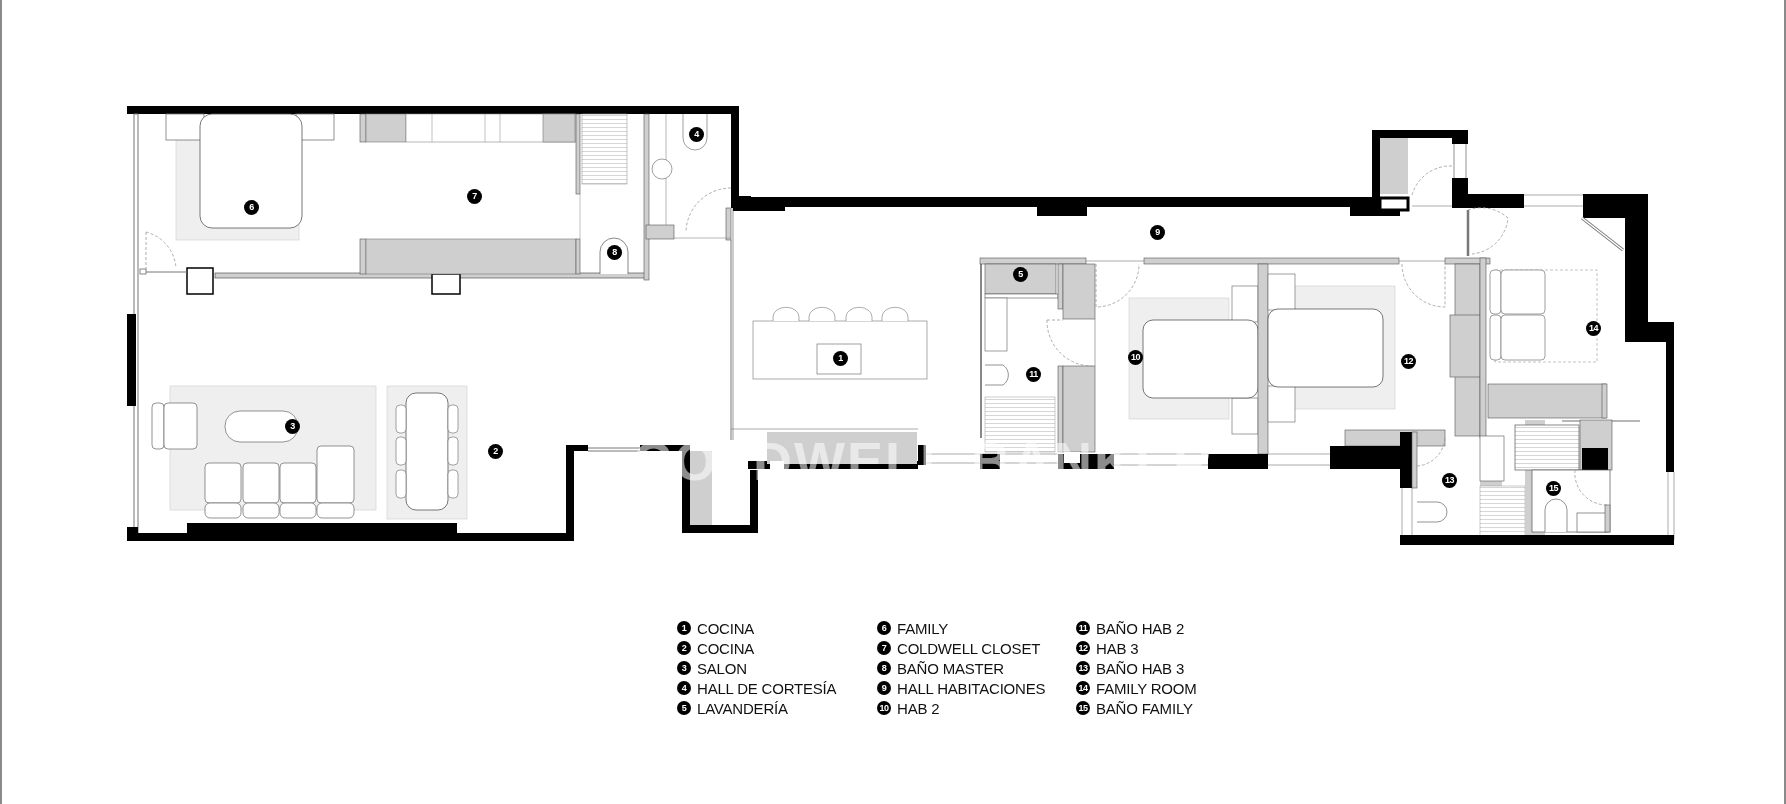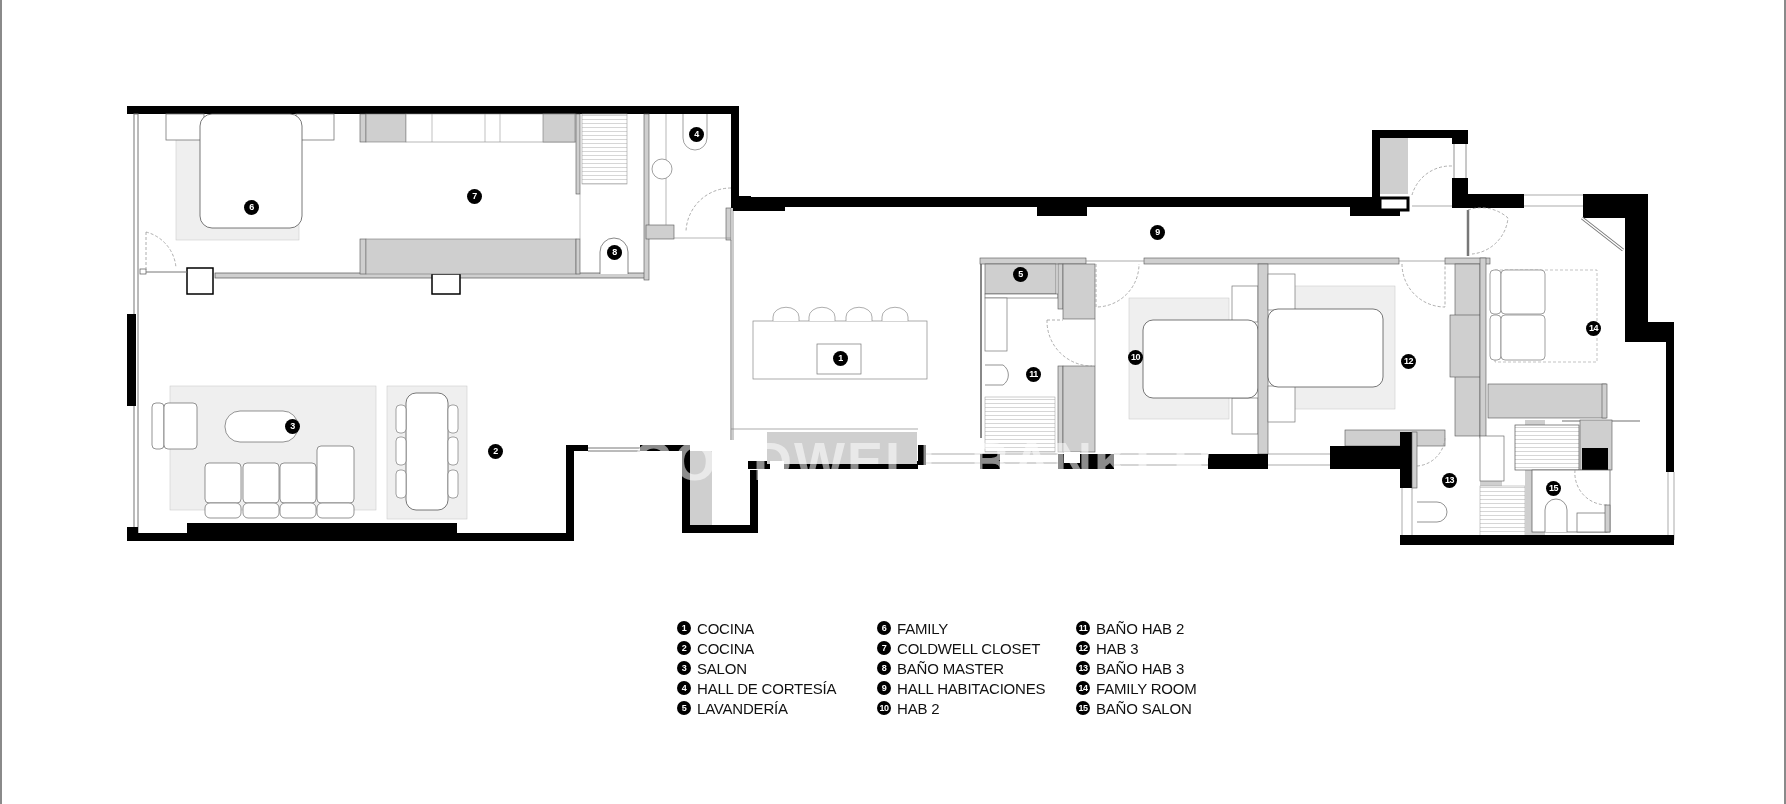--- a/index.html
+++ b/index.html
@@ -338,15 +338,15 @@
   <div class="leg-item" style="left:1076px;top:660px;">
     <span class="leg-num">13</span>
     <span class="leg-text">BAÑO HAB 3</span>
   </div>
   <div class="leg-item" style="left:1076px;top:680px;">
     <span class="leg-num">14</span>
     <span class="leg-text">FAMILY ROOM</span>
   </div>
   <div class="leg-item" style="left:1076px;top:700px;">
     <span class="leg-num">15</span>
-    <span class="leg-text">BAÑO SALON</span>
+    <span class="leg-text">BAÑO FAMILY</span>
   </div>
 </div>
 
 </body></html>

